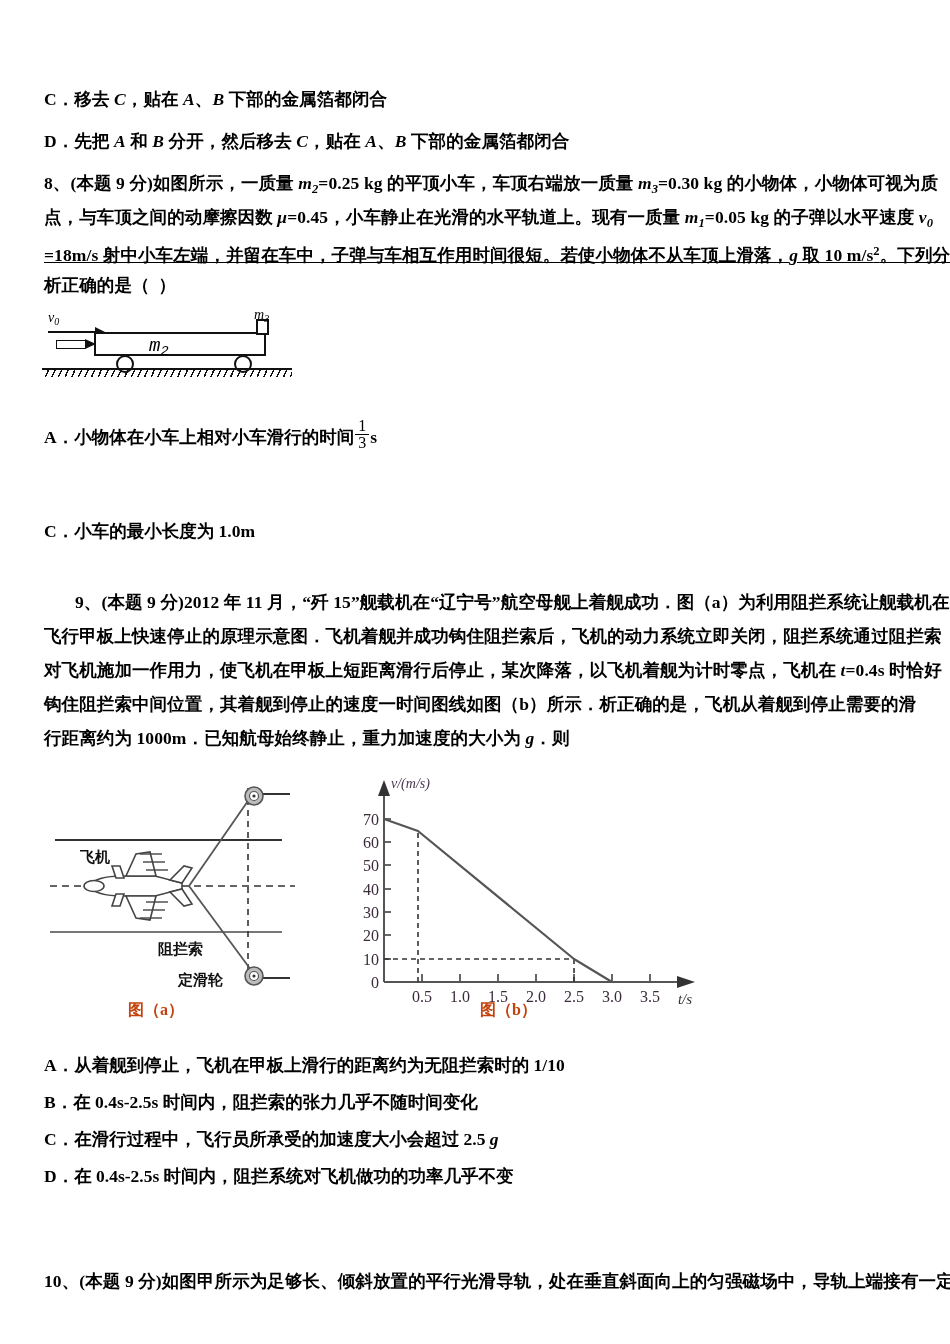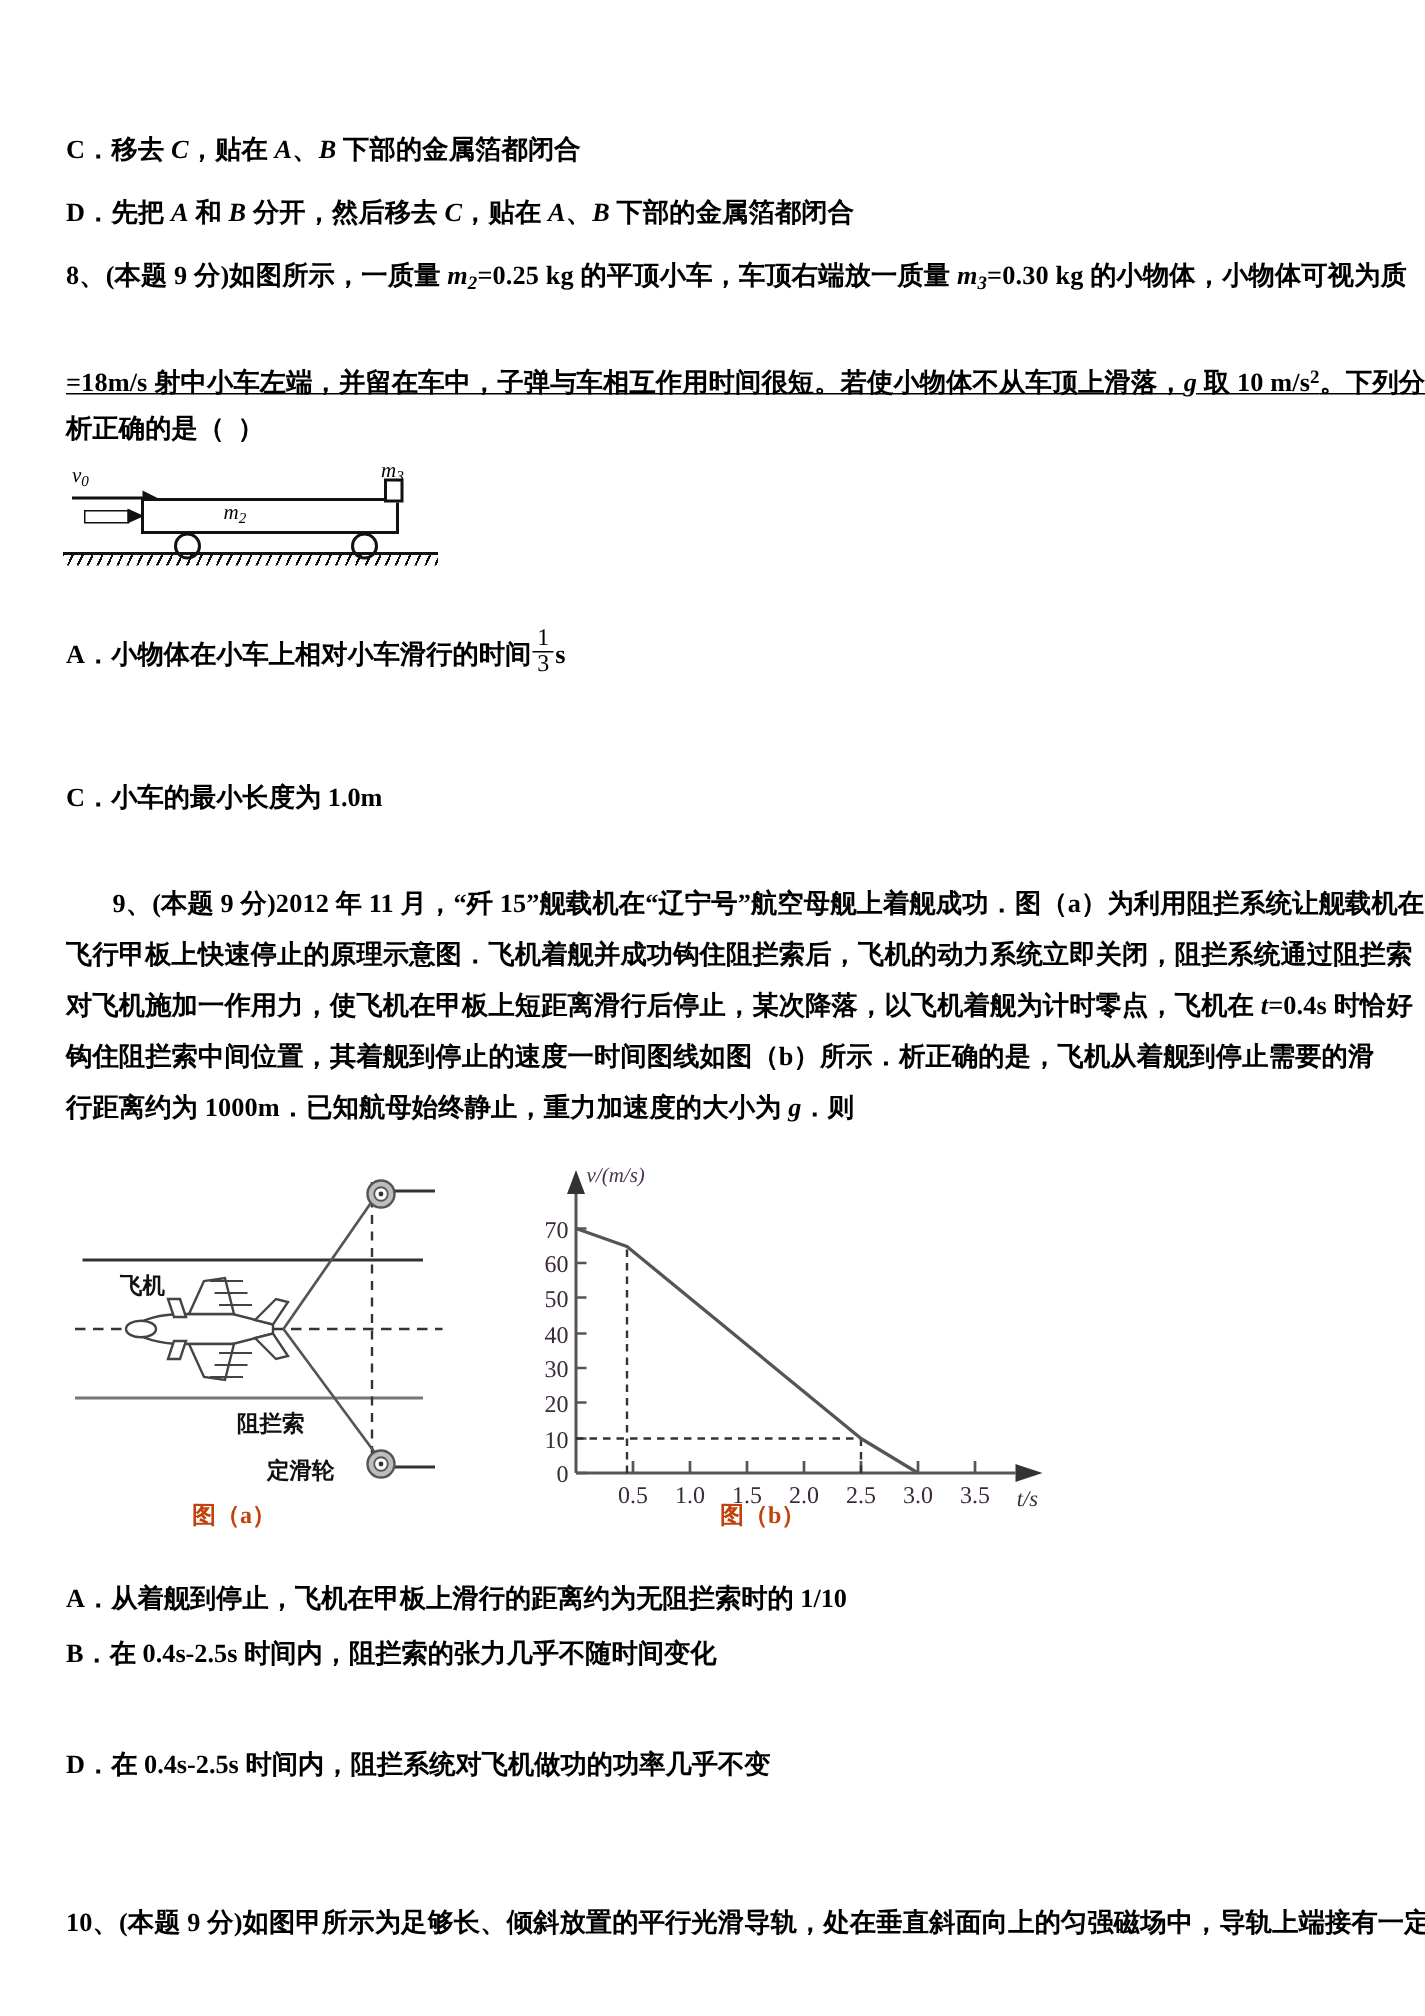--- a/index.html
+++ b/index.html
@@ -68,23 +68,23 @@
     position: absolute;
     left: 60px; top: 30px;
     width: 172px; height: 24px;
     border: 2.5px solid #111;
     background: #fff;
     box-sizing: border-box;
   }
   .cart-m2 {
     position: absolute;
     left: 115px; top: 33px;
-    font-family: Liberation Serif, serif;
+    font-family: Liberation Mono, monospace;
     font-style: italic;
-    font-size: 14px;
+    font-size: 19px;
   }
   .cart-m3 {
     position: absolute;
     left: 220px; top: 5px;
     font-family: "Liberation Serif", serif;
     font-style: italic;
     font-size: 14px;
   }
   .block-m3 {
     position: absolute;
@@ -191,20 +191,23 @@
 
   <div class="line" style="top:86px;">
     C．移去 <span class="ital">C</span>，贴在 <span class="ital">A</span>、<span class="ital">B</span> 下部的金属箔都闭合
   </div>
   <div class="line" style="top:128px;">
     D．先把 <span class="ital">A</span> 和 <span class="ital">B</span> 分开，然后移去 <span class="ital">C</span>，贴在 <span class="ital">A</span>、<span class="ital">B</span> 下部的金属箔都闭合
   </div>
 
   <div class="line" style="top:170px;">
     8、(本题 9 分)如图所示，一质量 <span class="ital">m<span class="sub">2</span></span>=0.25 kg 的平顶小车，车顶右端放一质量 <span class="ital">m<span class="sub">3</span></span>=0.30 kg 的小物体，小物体可视为质
+  </div>
+  <div class="line" style="top:204px;">
+    点，与车顶之间的动摩擦因数 <span class="ital">μ</span>=0.45，小车静止在光滑的水平轨道上。现有一质量 <span class="ital">m<span class="sub">1</span></span>=0.05 kg 的子弹以水平速度 <span class="ital">v<span class="sub">0</span></span>
   </div>
   <div class="line" style="top:238px;text-decoration:underline;">
     =18m/s 射中小车左端，并留在车中，子弹与车相互作用时间很短。若使小物体不从车顶上滑落，<span class="ital">g</span> 取 10 m/s<span class="sup">2</span>。下列分
   </div>
   <div class="line" style="top:272px;">
     析正确的是（&nbsp;&nbsp;）
   </div>
 
   <div id="cart-figure">
     <div class="v0-label">
@@ -373,20 +376,23 @@
     </svg>
   </div>
   <div class="fig-caption" id="caption-b">图（b）</div>
 
   <div class="opt" style="top:1052px;">
     <span class="lbl">A．</span>从着舰到停止，飞机在甲板上滑行的距离约为无阻拦索时的 1/10
   </div>
   <div class="opt" style="top:1089px;">
     <span class="lbl">B．</span>在 0.4s-2.5s 时间内，阻拦索的张力几乎不随时间变化
   </div>
+  <div class="opt" style="top:1126px;">
+    <span class="lbl">C．</span>在滑行过程中，飞行员所承受的加速度大小会超过 2.5 <span class="ital">g</span>
+  </div>
   <div class="opt" style="top:1163px;">
     <span class="lbl">D．</span>在 0.4s-2.5s 时间内，阻拦系统对飞机做功的功率几乎不变
   </div>
 
   <div class="line" style="top:1268px;">
     10、(本题 9 分)如图甲所示为足够长、倾斜放置的平行光滑导轨，处在垂直斜面向上的匀强磁场中，导轨上端接有一定
   </div>
 
 </div>
 

